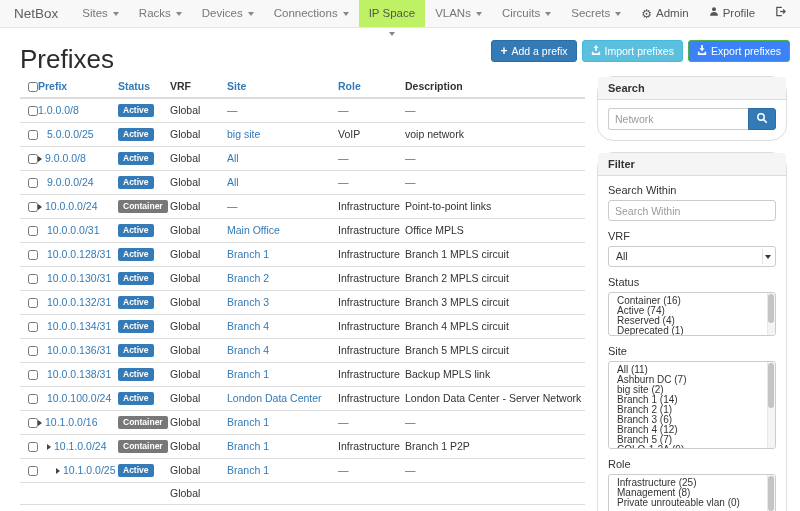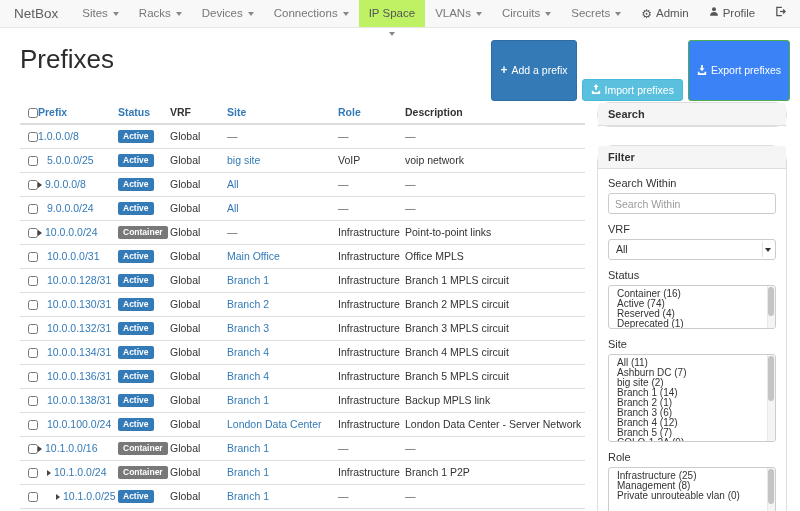--- a/index.html
+++ b/index.html
@@ -20,21 +20,21 @@
   .nav-right { margin-left:auto; display:flex; margin-right:8px; }
   .nav-right .nav-item { gap:4px; color:#555; }
   .gear-glyph { font-family:"DejaVu Sans",sans-serif; font-size:12px; line-height:1; color:#555; }
 
   
   .page-head { display:flex; justify-content:space-between; align-items:flex-start; padding:0 10px 0 20px; }
   h1.title { font-size:26px; font-weight:400; margin:16px 0 0 0; color:#2b2b2b; }
   .btn-row { margin-top:12px; display:flex; gap:5px; }
   .btn { display:inline-flex; align-items:center; gap:4px; font-size:10.5px; color:#fff; padding:4px 8px; border-radius:3px; border:1px solid transparent; cursor:pointer; line-height:11px; white-space:nowrap; }
   .btn-primary { background:#337ab7; border-color:#2e6da4; }
-  .btn-info    { background:#5bc0de; border-color:#46b8da;margin-top:39px; }
+  .btn-info    { background:#5bc0de; border-color:#46b8da; }
   .btn-success { background:#3b82f6; border-color:#4cae4c; }
   .btn .plus-glyph { font-weight:bold; font-size:12px; line-height:9px; }
 
   
   .content { display:flex; padding:0 10px 0 20px; margin-top:1px; }
   .main { width:565px; }
   .sidebar { width:190px; margin-left:12px; }
 
   
   table.tbl { border-collapse:collapse; width:100%; font-size:10.5px; table-layout:fixed; }
@@ -44,21 +44,21 @@
   .cb-cell { padding-left:8px !important; }
   input[type=checkbox] { width:10px; height:10px; margin:0; vertical-align:middle; cursor:pointer; }
   a.prefix-link, a.site-link { color:#337ab7; text-decoration:none; cursor:pointer; }
   .badge { color:#fff; font-size:8.5px; font-weight:bold; padding:2px 5px; border-radius:2px; display:inline-block; line-height:9px; }
   .badge.active { background:#337ab7; }
   .badge.container { background:#787878; }
   .dash { color:#666; }
   .tree-arrow { display:inline-block; width:0; height:0; border-top:3px solid transparent; border-bottom:3px solid transparent; border-left:4.5px solid #444; margin-right:3px; }
 
   
-  .panel { border:1px solid #ddd; border-radius:16px; margin-bottom:18px; background:#fff; }
+  .panel { border:1px solid #ddd; border-radius:16px; margin-bottom:11px; background:#fff; }
   .panel-head { background:#f5f5f5; border-bottom:1px solid #ddd; padding:5px 10px; font-weight:bold; font-size:11px; border-radius:3px 3px 0 0; color:#333; }
   .panel-body { padding:8px 10px 10px 10px; }
 
   .input-group { display:flex; }
   .input-group input { flex:1; min-width:0; height:22px; border:1px solid #ccc; border-right:none; border-radius:3px 0 0 3px; padding:0 6px; font-size:10.5px; color:#333; outline:none; }
   input::placeholder { color:#9a9a9a; }
   .search-btn { width:28px; height:22px; background:#337ab7; border:1px solid #2e6da4; border-radius:0 3px 3px 0; display:flex; align-items:center; justify-content:center; cursor:pointer; }
 
   .filter-field label { display:block; font-size:11px; font-weight:400; color:#333; margin:9px 0 4px 0; }
   .filter-field:first-child label { margin-top:0; }
@@ -340,20 +340,31 @@
             <td></td>
           </tr>
         </tbody>
     </table>
   </div>
 
   <div class="sidebar">
 
     <div class="panel">
       <div class="panel-head">Search</div>
+      <div class="panel-body">
+        <div class="input-group">
+          <input type="text" placeholder="Network" style="">
+          <div class="search-btn">
+            <span><svg width="12" height="12" viewBox="0 0 12 12" fill="none" stroke="#fff" stroke-width="1.5">
+                  <circle cx="5" cy="5" r="3.2"></circle>
+                  <path d="M7.4 7.4L10.8 10.8"></path>
+                </svg></span>
+          </div>
+        </div>
+      </div>
     </div>
 
     <div class="panel">
       <div class="panel-head">Filter</div>
       <div class="panel-body">
 
         <div class="filter-field">
           <label>Search Within</label>
           <input type="text" class="text-input" placeholder="Search Within" style="">
         </div>

